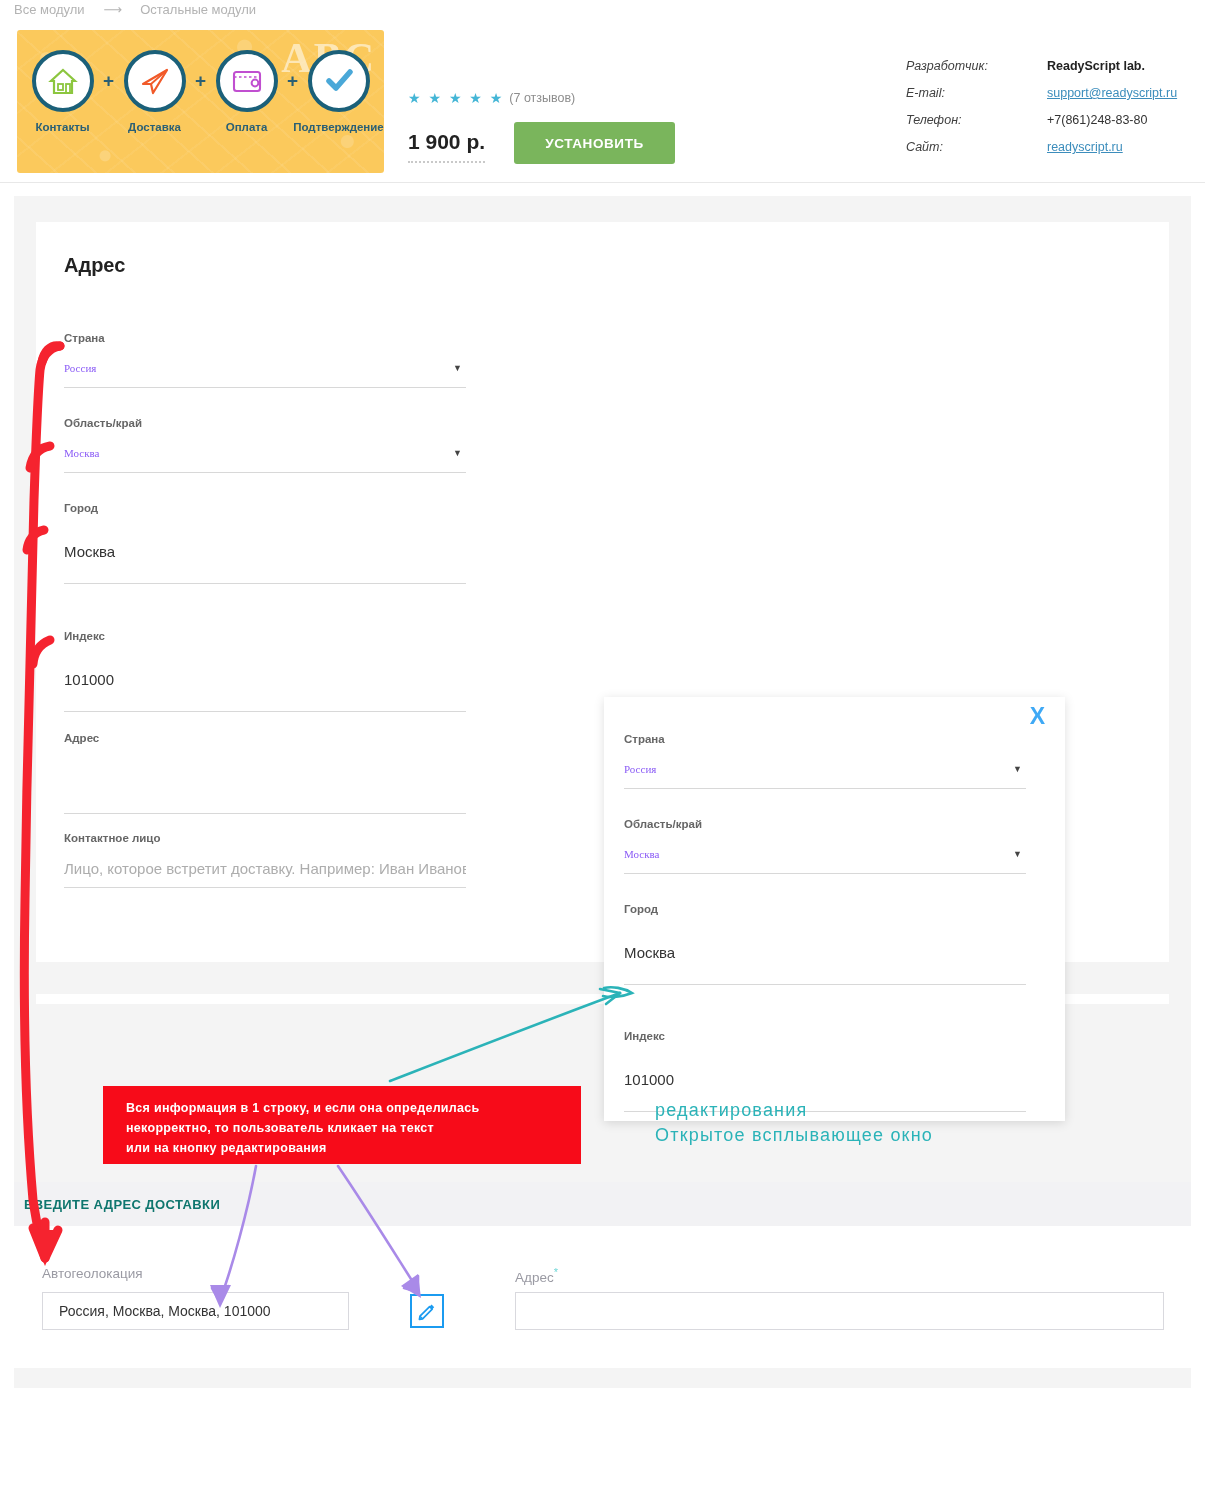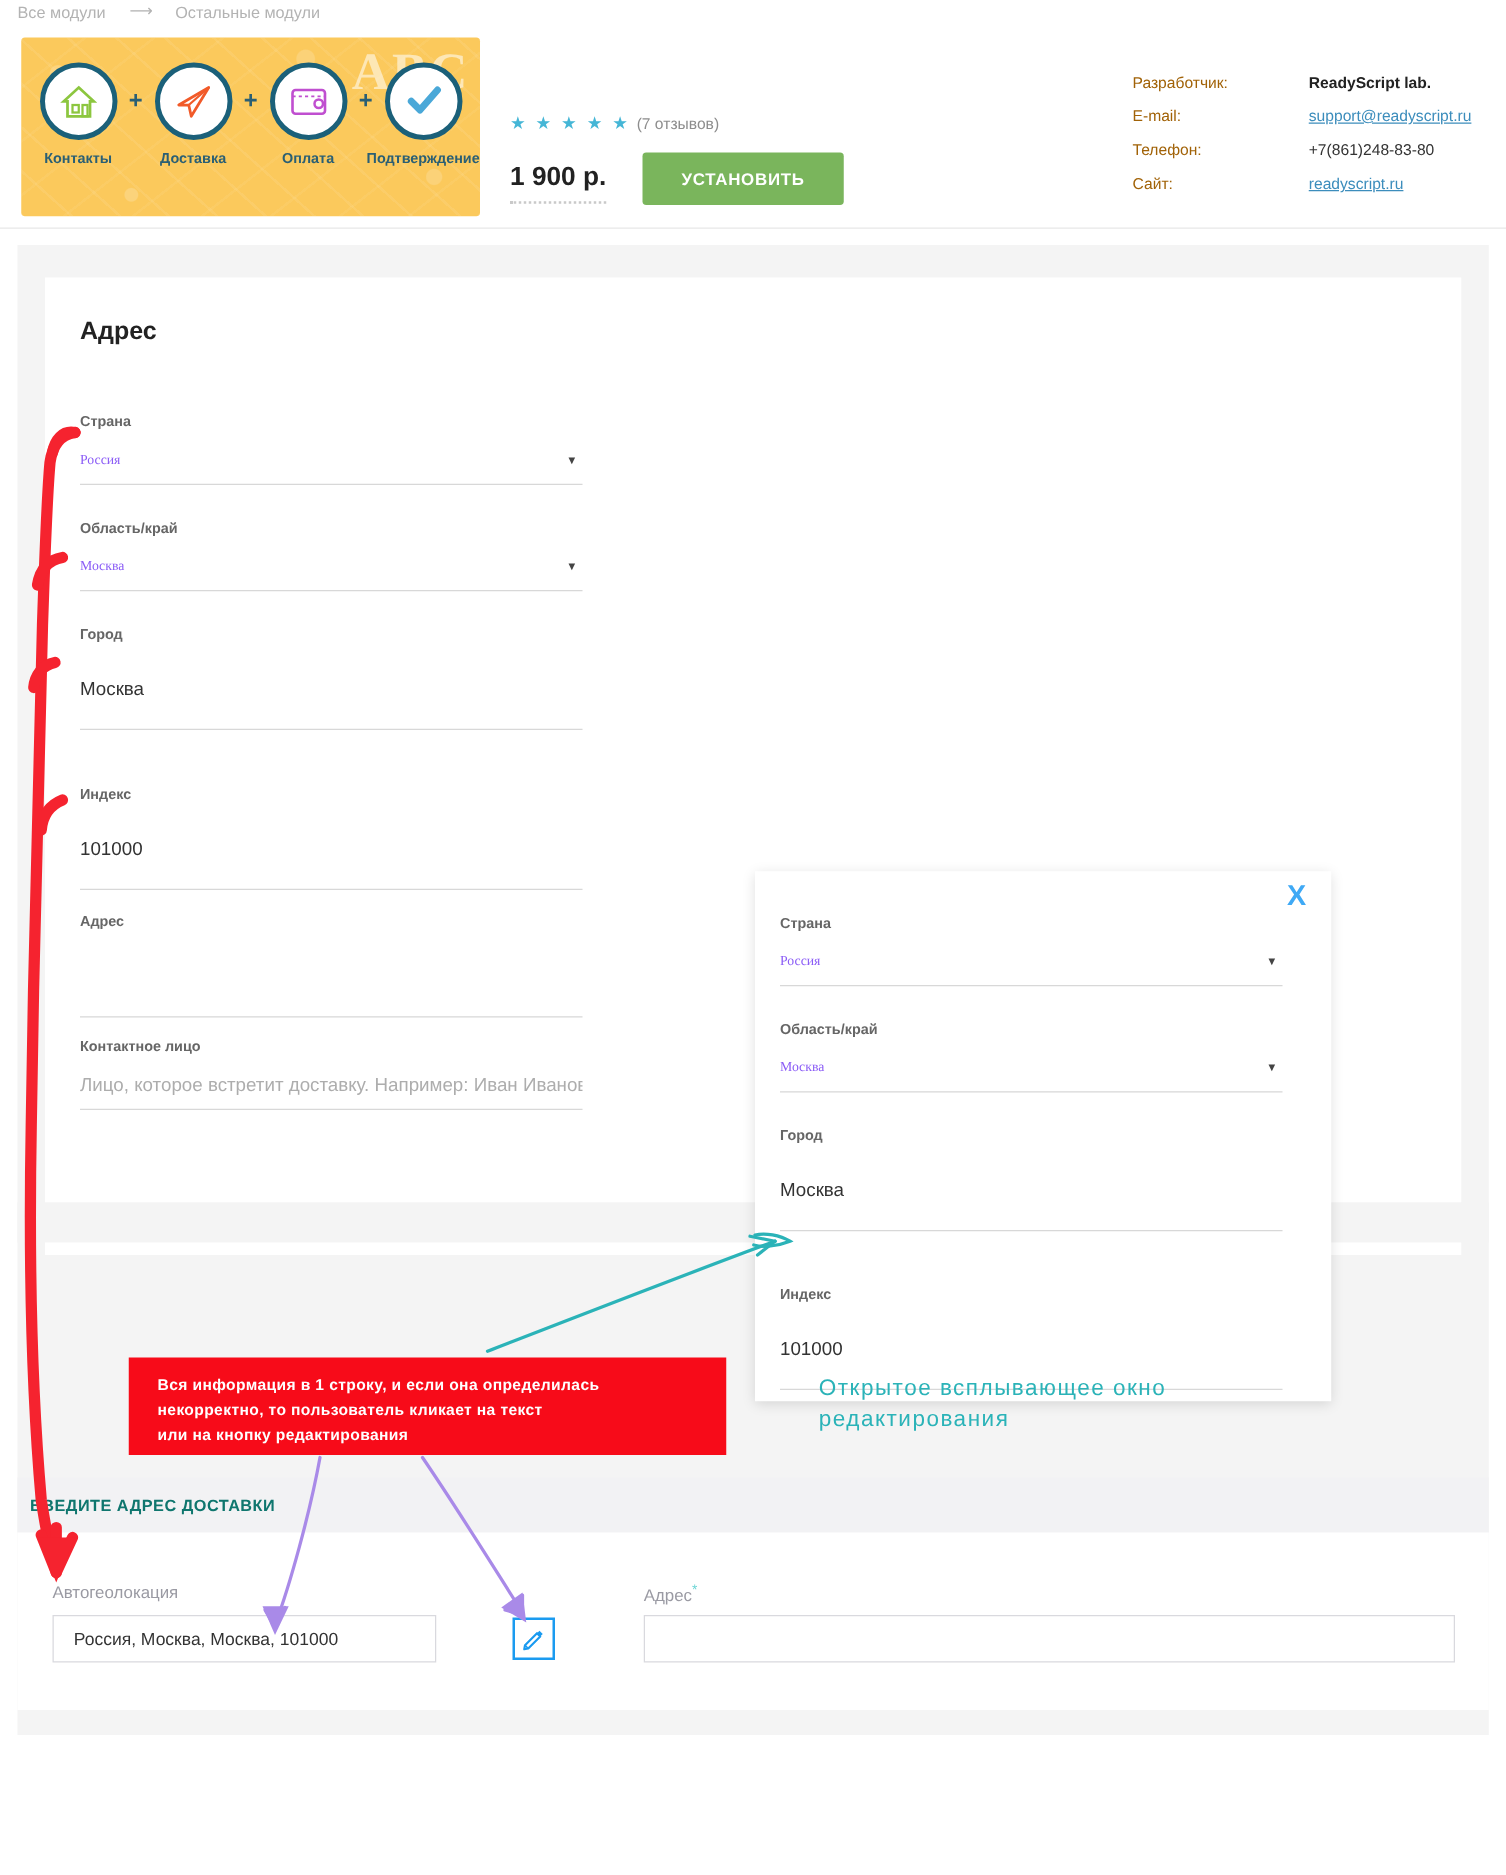--- a/index.html
+++ b/index.html
@@ -82,21 +82,21 @@
   }
   .install-btn {
     position:absolute; left:514px; top:104px; width:161px; height:42px;
     background:#7ab55c; border:none; border-radius:3px;
     color:#ffffff; font-size:13.5px; font-weight:bold; letter-spacing:.6px;
     cursor:pointer;
   }
 
   .dev-table { position:absolute; left:906px; top:41px; font-size:12.5px; }
   .dev-row { display:flex; height:27px; align-items:flex-start; }
-  .dev-key { width:104px; color:#a16207; }
+  .dev-key { width:104px; color:#404040;font-style:italic; }
   .dev-val { color:#333;padding-left:37px; }
   .dev-val.bold { font-weight:bold; color:#222; }
   .dev-val a { color:#3c8dbc; text-decoration:underline; }
 
   
   .page-grey {
     position:absolute; left:14px; top:196px; width:1177px; height:1192px;
     background:#f4f4f4;
   }
 
@@ -431,15 +431,15 @@
   <polygon points="421,1298 401,1286 418,1274" fill="#a98ae8"></polygon>
 </svg>
 
 <div class="anno-red-box">
   <p>Вся информация в 1 строку, и если она определилась</p>
   <p>некорректно, то пользователь кликает на текст</p>
   <p>или на кнопку редактирования</p>
 </div>
 
 <div class="anno-teal-text">
+  <div>редактирования</div>
   <div>Открытое всплывающее окно</div>
-  <div>редактирования</div>
 </div>
 
 </body></html>

